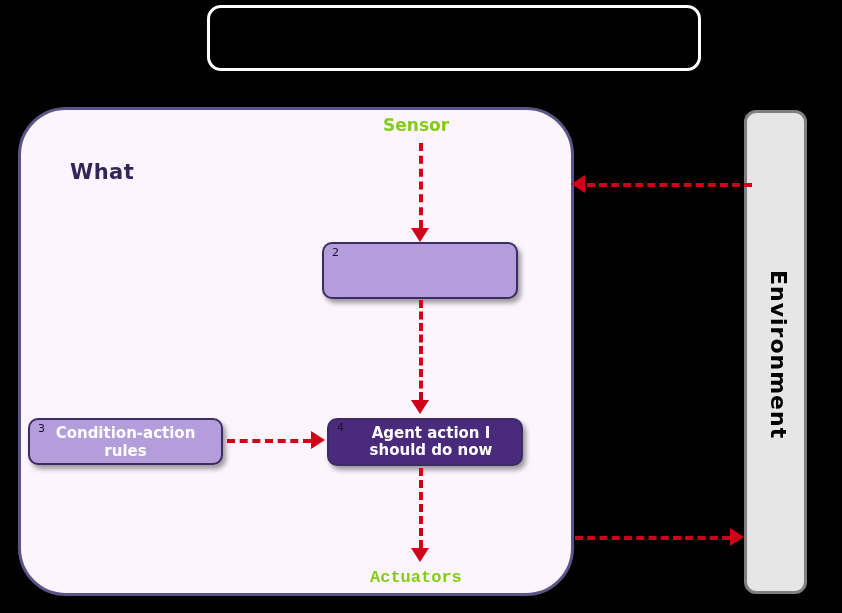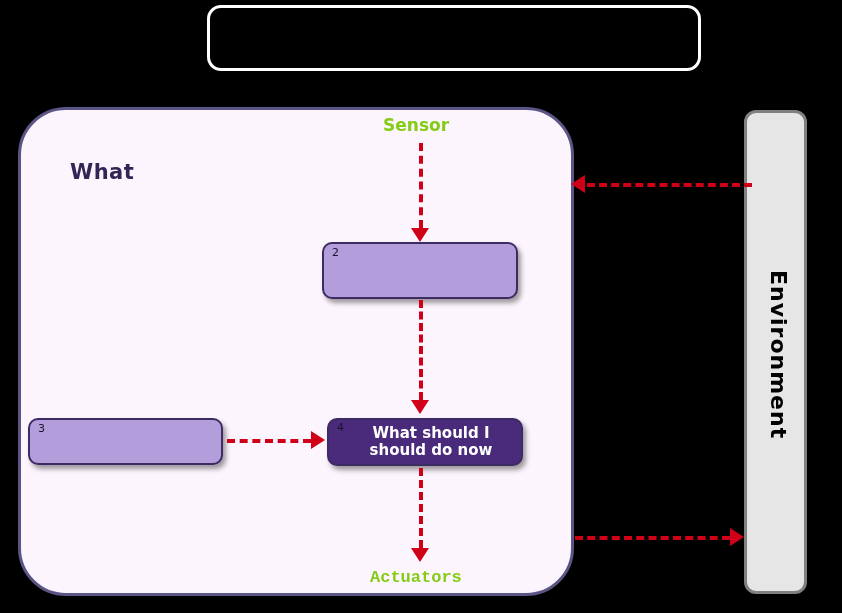--- a/index.html
+++ b/index.html
@@ -226,25 +226,26 @@
 
   <div class="io-label" id="label-sensor">Sensor</div>
   <div class="io-label" id="label-actuators">Actuators</div>
 
   <div class="node node-light" id="node-world">
     <span class="num">2</span>
   </div>
 
   <div class="node node-light" id="node-rules">
     <span class="num">3</span>
+    <span class="label">Condition-action rules</span>
   </div>
 
   <div class="node node-dark" id="node-action">
     <span class="num">4</span>
-    <span class="label">What should I should do now</span>
+    <span class="label">Agent action I should do now</span>
   </div>
 
   <div class="arrow-v" id="arrow-sensor-to-world">
     <div class="line"></div>
     <div class="head head-down"></div>
   </div>
 
   <div class="arrow-v" id="arrow-world-to-action">
     <div class="line"></div>
     <div class="head head-down"></div>

